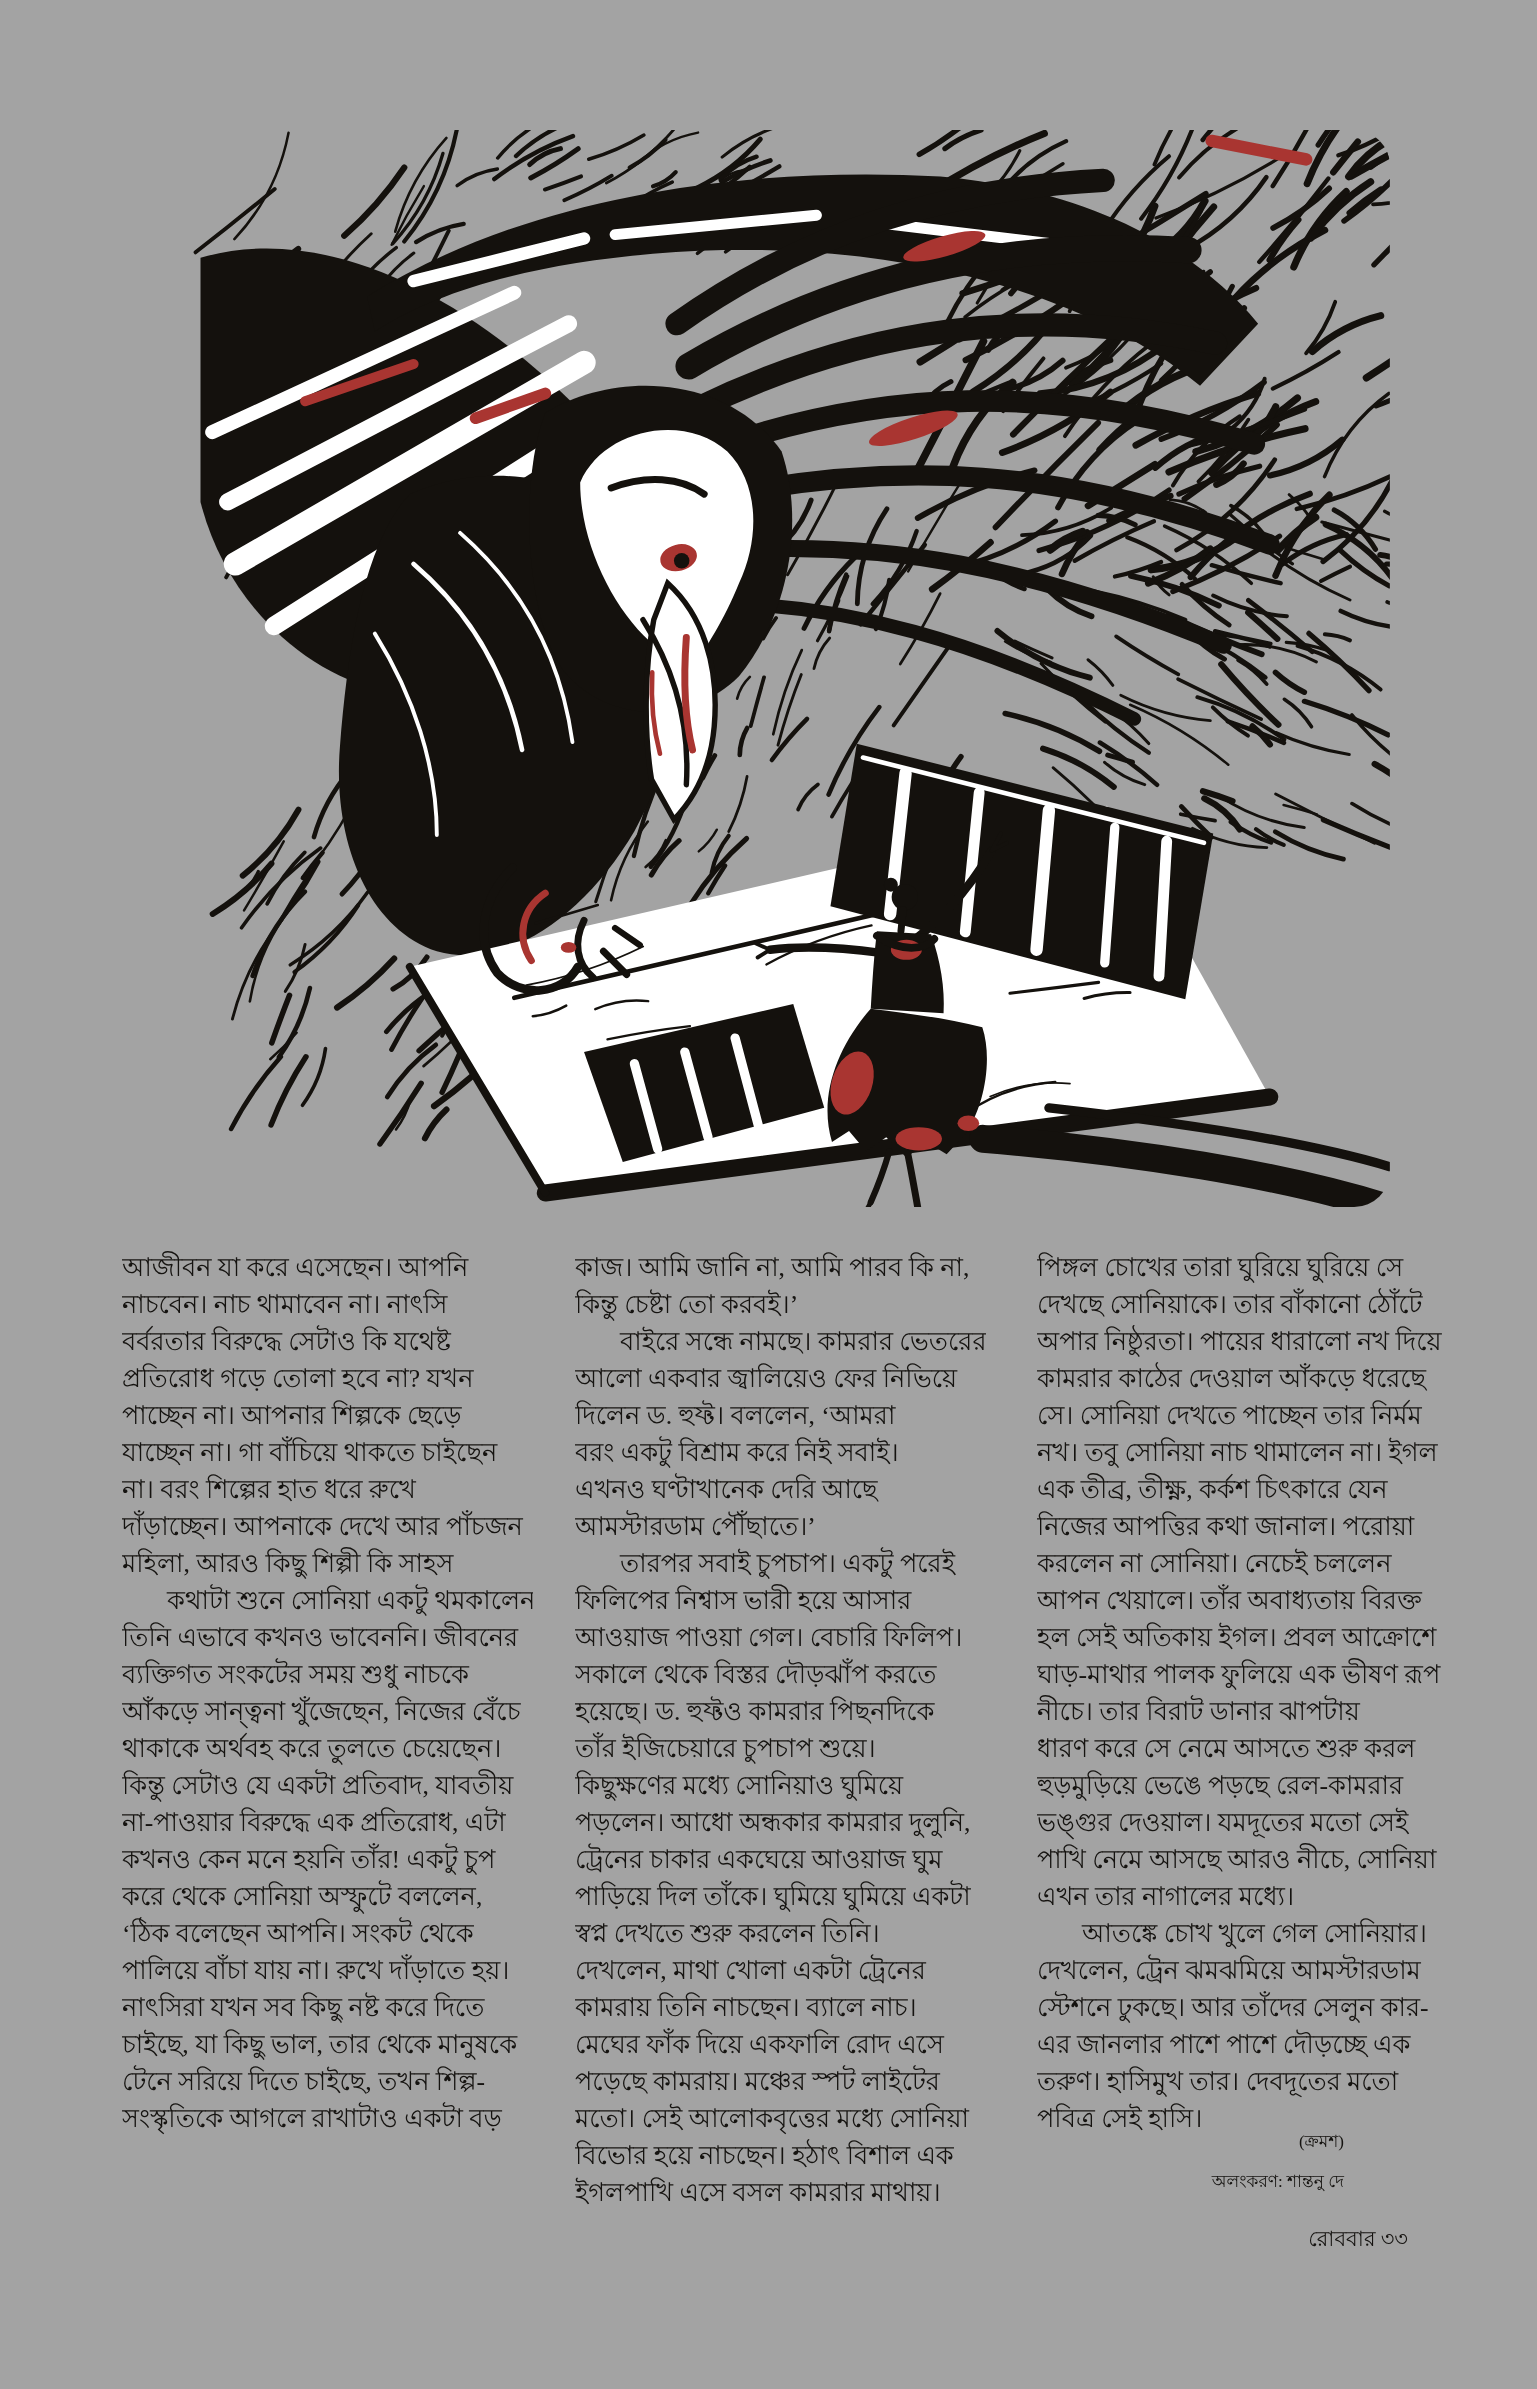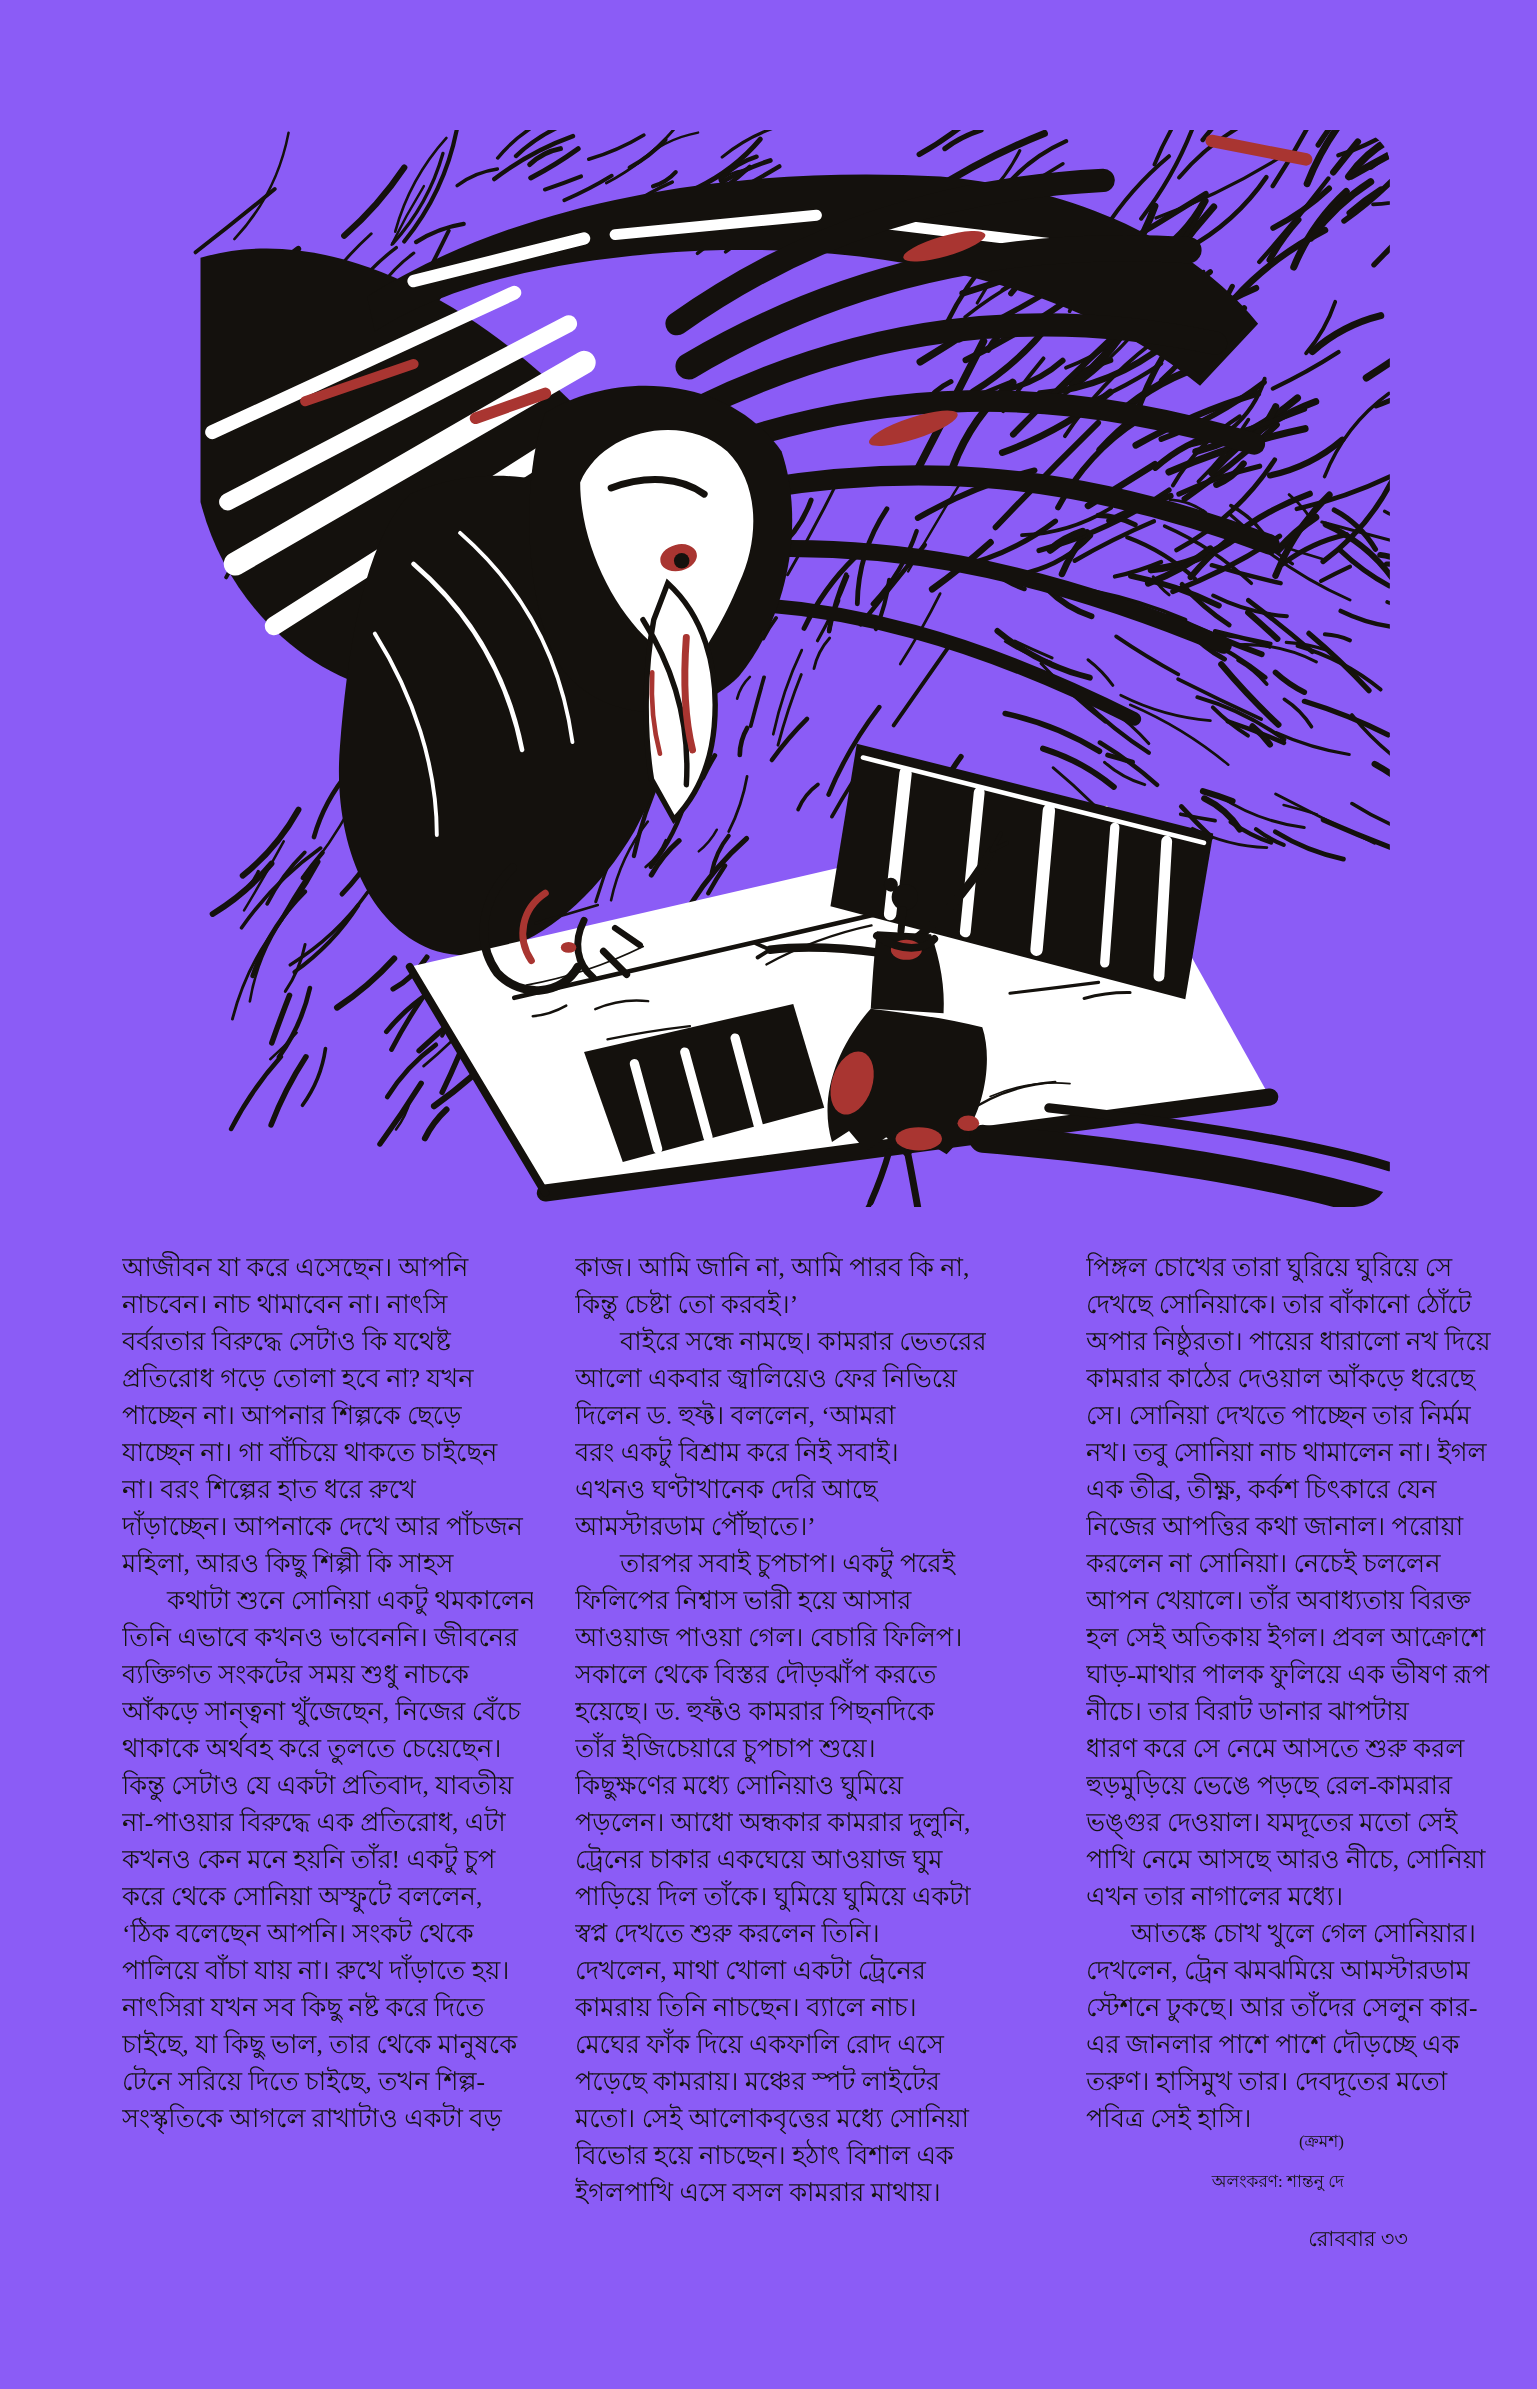--- a/index.html
+++ b/index.html
@@ -1,28 +1,28 @@
 <!DOCTYPE html>
 <html style="font-size:12.4px"><head>
 <meta charset="utf-8">
 <style>
   html,body{margin:0;padding:0;background:#ffffff;}
   .page{
-    position:relative;width:1538px;height:2389px;background:#8b5cf6;
+    position:relative;width:1538px;height:2389px;background:#a3a3a3;
     font-family:"Liberation Serif", serif;color:#151310;overflow:hidden;
   }
   .illustration{position:absolute;left:181px;top:130px;width:1209px;height:1077px;}
   .illustration svg{display:block;width:100%;height:100%;}
   .column{
     position:absolute;top:1249px;width:411px;overflow:hidden;
     font-size:25.6px;line-height:37px;
   }
   .col0{left:122px;}
   .col1{left:575px;}
-  .col2{left:1086px;}
+  .col2{left:1037px;}
   .line{white-space:nowrap;height:37px;}
   .line.indent{text-indent:45px;}
   .endnote{
     position:absolute;right:194px;white-space:nowrap;
     font-size:17px;line-height:34px;text-align:right;
   }
   .endnote.continued{top:2125px;}
   .endnote.credit{top:2165px;}
   .page-footer{
     position:absolute;right:130px;top:2223px;white-space:nowrap;

